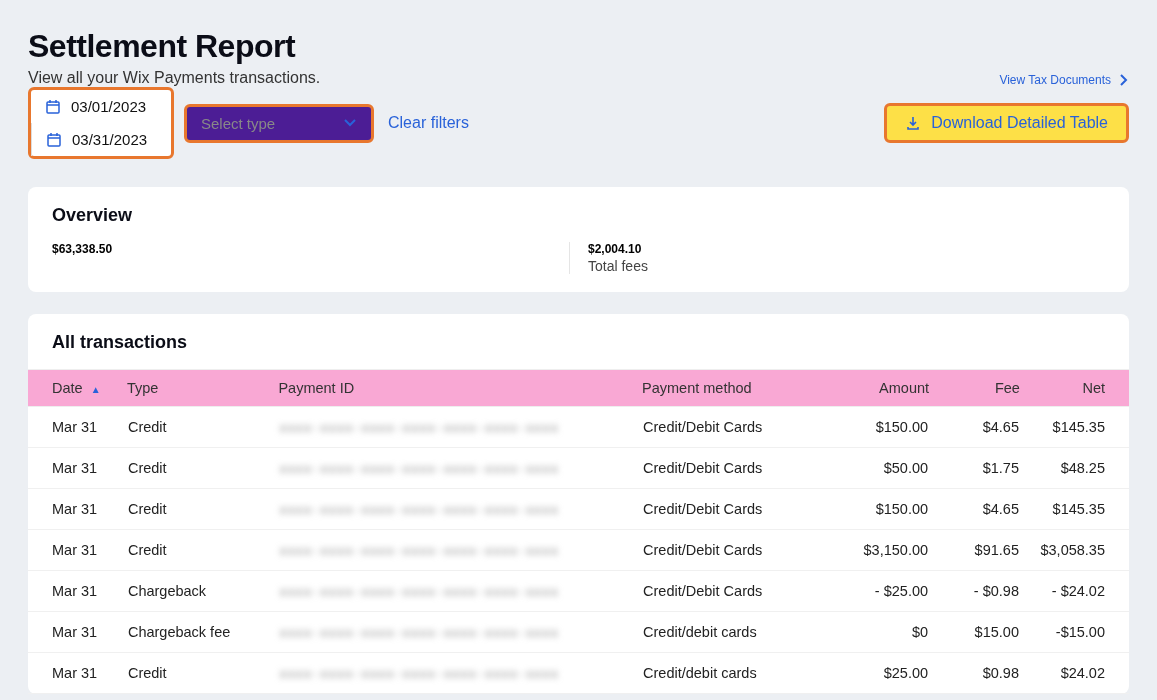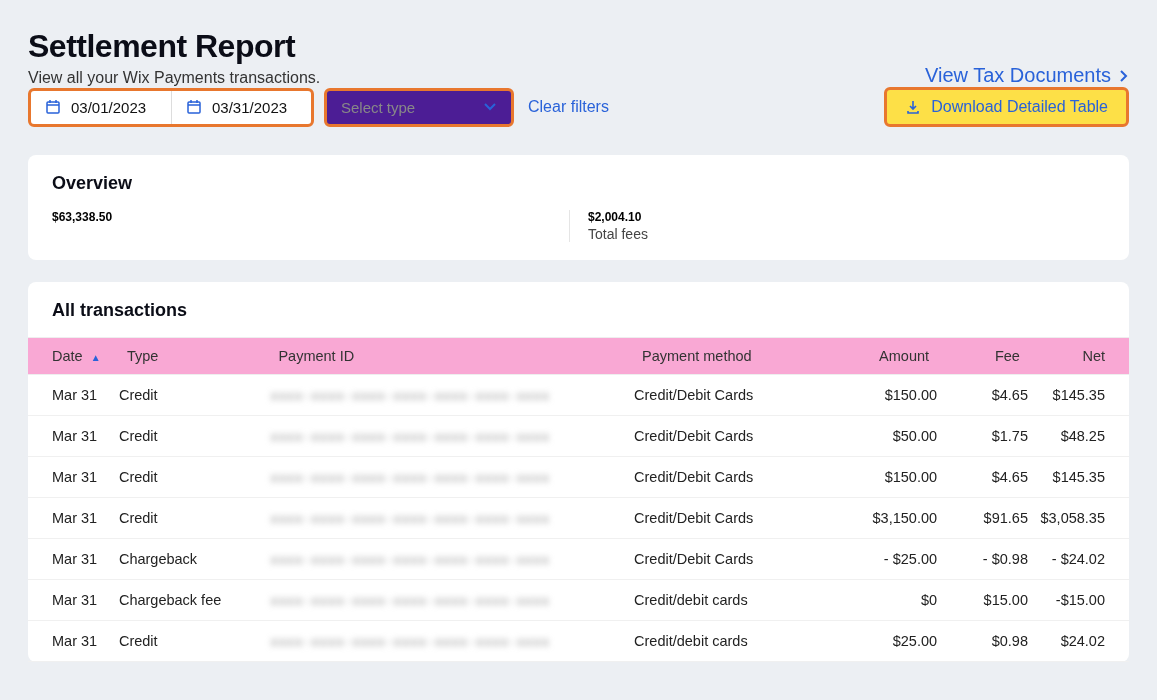--- a/index.html
+++ b/index.html
@@ -24,41 +24,42 @@
     color: #0b0d17;
     letter-spacing: -0.5px;
     margin-bottom: 4px;
   }
   .title-block p {
     font-size: 16px;
     color: #333;
   }
   .view-tax {
     color: #2962d9;
-    font-size: 20px;
+    font-size: 12px;
     display: flex;
     align-items: center;
     gap: 8px;
     text-decoration: none;
     cursor: pointer;
   }
   .view-tax svg { stroke: #2962d9; }
 
   .controls-row {
     display: flex;
     align-items: center;
     gap: 10px;
     margin-bottom: 28px;
     position: relative;
   }
   .date-pair {
     display: flex;
     border: 3px solid #e8772e;
     border-radius: 6px;
     background: #fff;
+    flex-direction: column;
   }
   .date-input {
     display: flex;
     align-items: center;
     gap: 10px;
     padding: 8px 14px;
     font-size: 15px;
     color: #111;
     min-width: 140px;
   }
@@ -147,21 +148,21 @@
     font-weight: 400;
     color: #333;
     padding: 10px 8px;
     background: #f9a8d4;
     border-top: 1px solid #eee;
     border-bottom: 1px solid #eee;
   }
   thead th:first-child { padding-left: 24px; }
   thead th:last-child  { padding-right: 24px; }
   tbody td {
-    padding: 12px 0;
+    padding: 12px 9px;
     border-bottom: 1px solid #f0f0f0;
     color: #222;
   }
   tbody td:first-child { padding-left: 24px; }
   tbody td:last-child  { padding-right: 24px; }
 
   .col-date   { width: 90px; }
   .col-type   { width: 150px; }
   .col-pid    { width: 360px; }
   .col-method { width: 200px; }

